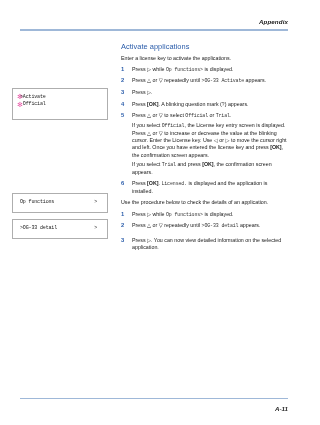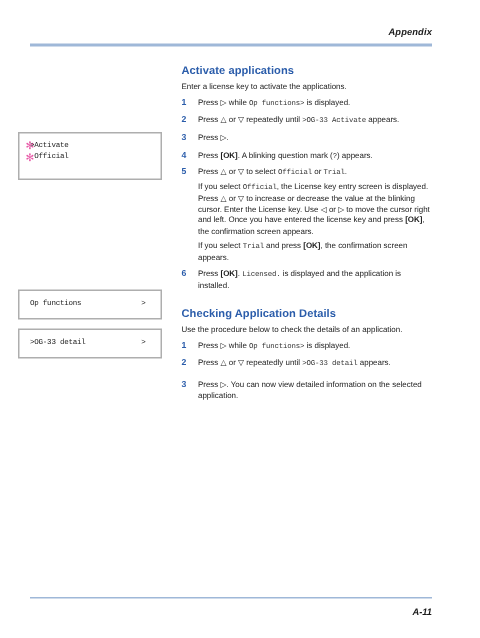--- a/index.html
+++ b/index.html
@@ -51,21 +51,21 @@
   
   .content {
     position: absolute;
     left: 121px;
     top: 42px;
     width: 168px;
   }
 
   h2.section-head {
     font-size: 7.4px;
-    font-weight: bold;
+    font-weight: normal;
     color: #2a5caa;
     margin: 0 0 3.5px 0;
     letter-spacing: 0.05px;
   }
   h2.section-head.second {
     margin-top: 9px;
   }
   p.lead {
     font-size: 5.3px;
     line-height: 7.2px;
@@ -237,21 +237,20 @@
         <span>confirmation screen appears.</span></span>
 
         <span class="sub"><span>If you select </span><span class="mono">Trial</span><span> and press </span><span class="b">[OK]</span><span>, the confirmation screen appears.</span></span>
       </li>
 
       <li>
         <span class="num">6</span><span>Press </span><span class="b">[OK]</span><span>. </span><span class="mono">Licensed.</span><span> is displayed and the application is installed.</span>
       </li>
     </ol>
 
-    <h2 class="section-head second">Checking Application Details</h2>
     <p class="lead">Use the procedure below to check the details of an application.</p>
 
     <ol class="steps">
       <li>
         <span class="num">1</span><span>Press </span><span class="arrow">▷</span><span> while </span><span class="mono">Op functions</span><span class="mono">&gt;</span><span> is displayed.</span>
       </li>
 
       <li style="margin-bottom:7px">
         <span class="num">2</span><span>Press </span><span class="arrow">△</span><span> or </span><span class="arrow">▽</span><span> repeatedly until </span><span class="mono">&gt;OG-33 detail</span><span> appears.</span>
       </li>

